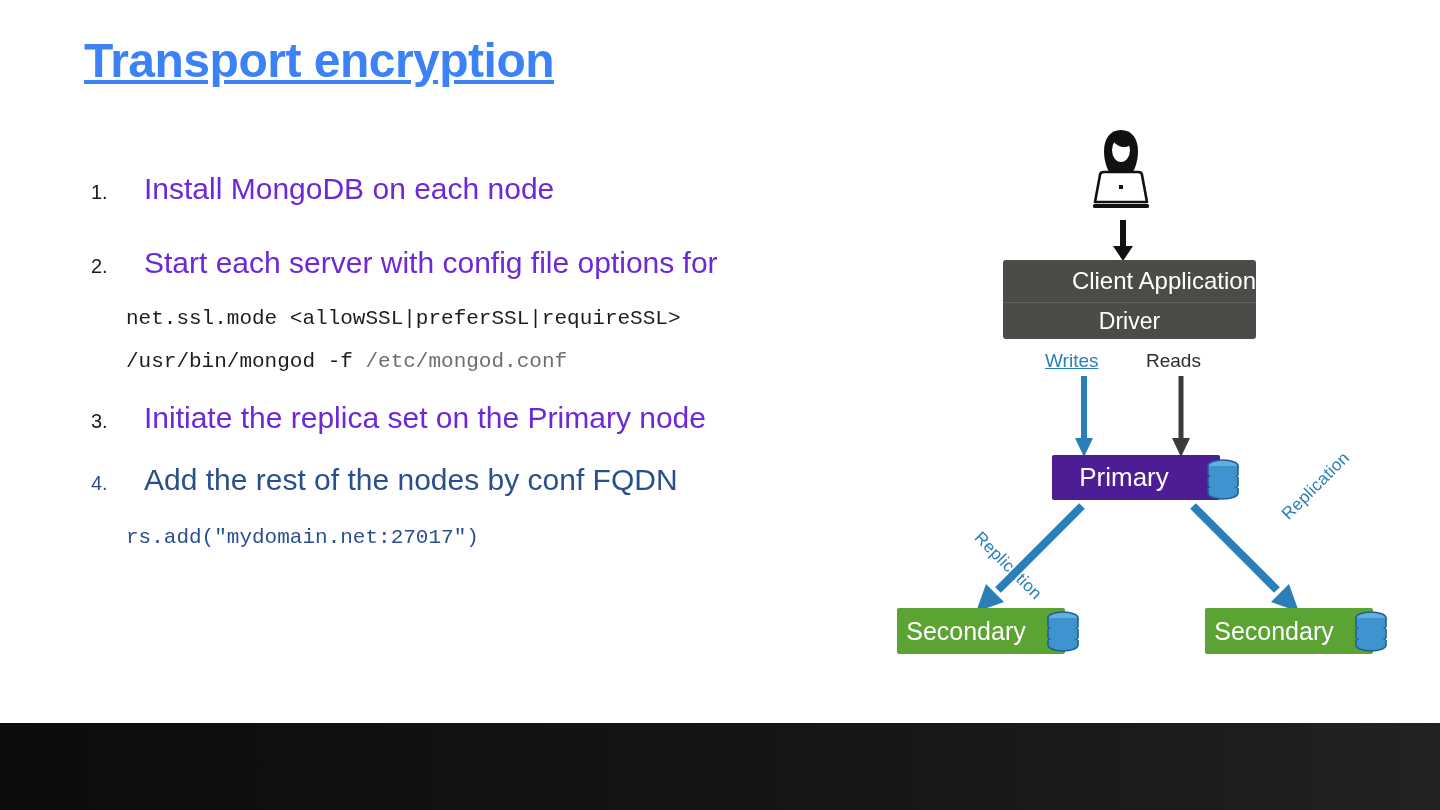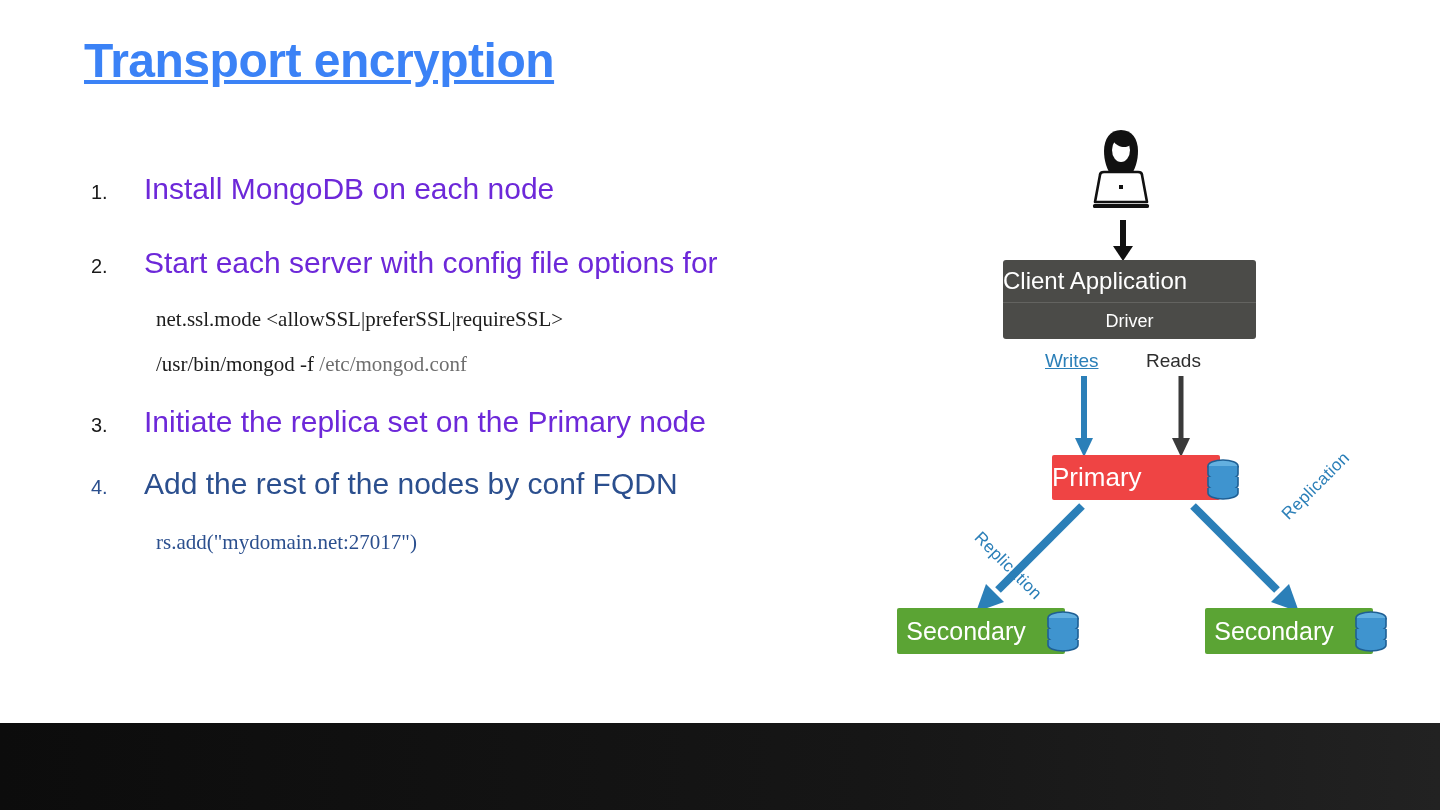--- a/index.html
+++ b/index.html
@@ -54,22 +54,22 @@
   .step-text {
     font-size: 30px;
     color: #6d28d9;
     line-height: 1.25;
     white-space: nowrap;
   }
   .step-row.accent .step-num,
   .step-row.accent .step-text { color: #2b4f8e; }
 
   .code-row {
-    margin-left: 72px;
-    font-family: Liberation Serif, serif;
+    margin-left: 42px;
+    font-family: Liberation Mono, monospace;
     font-size: 21px;
     color: #1d1d1d;
     white-space: nowrap;
     letter-spacing: 0px;
   }
   .code-row .dim { color: #6e6e6e; }
   .code-row.accent { color: #2b4f8e; }
 
   .sp-1 { height: 36px; }
   .sp-2 { height: 26px; }
@@ -111,38 +111,38 @@
     background: #4b4b48;
     border-radius: 3px;
   }
   #client-app-box {
     left: 123px;
     top: 142px;
     width: 253px;
     height: 43px;
     border-bottom: 1px solid #636360;
     border-radius: 3px 3px 0 0;
-    display: flex; align-items: center; justify-content: flex-start;
+    display: flex; align-items: center; justify-content: flex-end;
   }
   #driver-box {
     left: 123px;
     top: 185px;
     width: 253px;
     height: 36px;
     border-radius: 0 0 3px 3px;
     display: flex; align-items: center; justify-content: center;
   }
   .stack-label {
     color: #ffffff;
     font-size: 24px;
     font-weight: 400;
     letter-spacing: 0px;
     white-space: nowrap;
   }
-  #driver-box .stack-label { font-size: 18px; }
+  #driver-box .stack-label { font-size: 23px; }
 
   
   .flow-label {
     position: absolute;
     font-size: 19px;
     white-space: nowrap;
   }
   #writes-label { left: 165px; top: 232px; color: #2b7fb8; text-decoration: underline; }
   #reads-label  { left: 266px; top: 232px; color: #2e2e2e; }
 
@@ -153,22 +153,22 @@
   .node-box {
     position: absolute;
     box-sizing: border-box;
     display: flex;
     align-items: center;
     border-radius: 2px;
   }
   #primary-box {
     left: 172px; top: 337px;
     width: 168px; height: 45px;
-    background: #ef4444;
-    justify-content: flex-start;
+    background: #4c1d95;
+    justify-content: center;
   }
   #secondary-left-box {
     left: 17px; top: 490px;
     width: 168px; height: 46px;
     background: #5ba434;
     justify-content: center;
   }
   #secondary-right-box {
     left: 325px; top: 490px;
     width: 168px; height: 46px;

